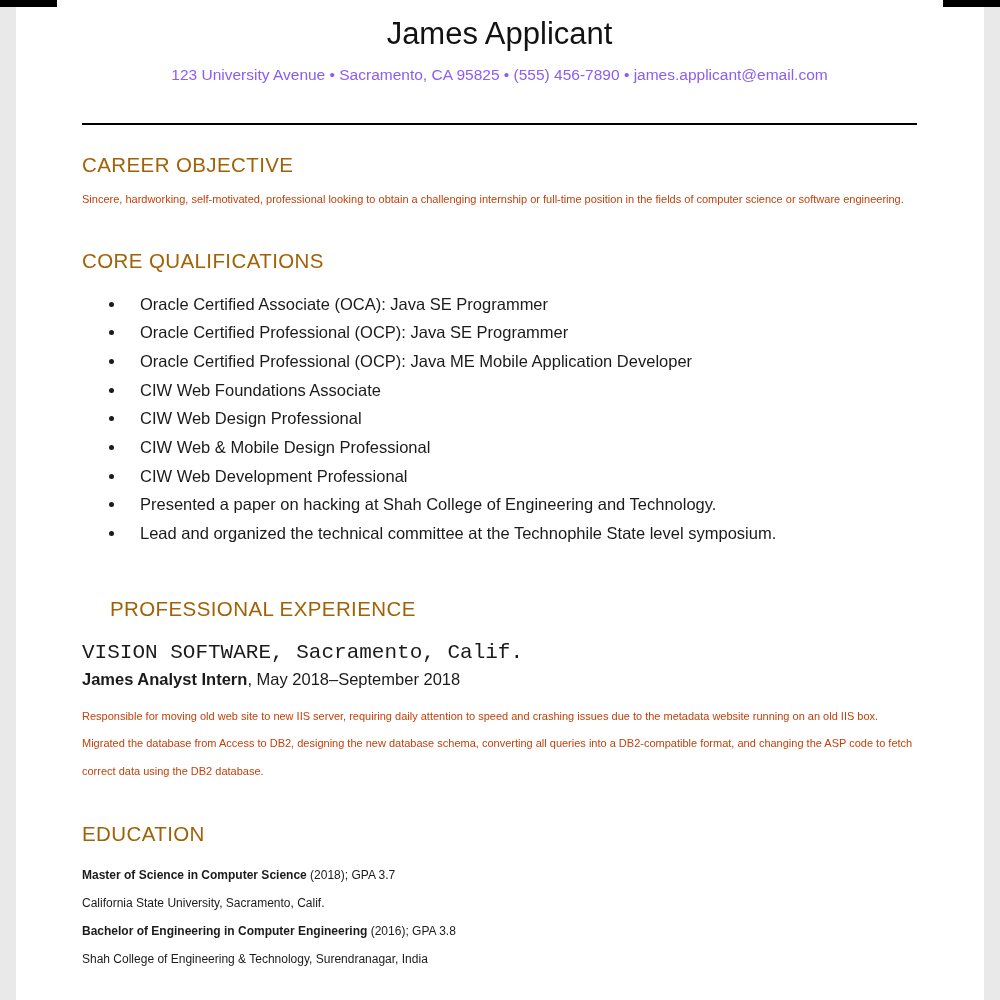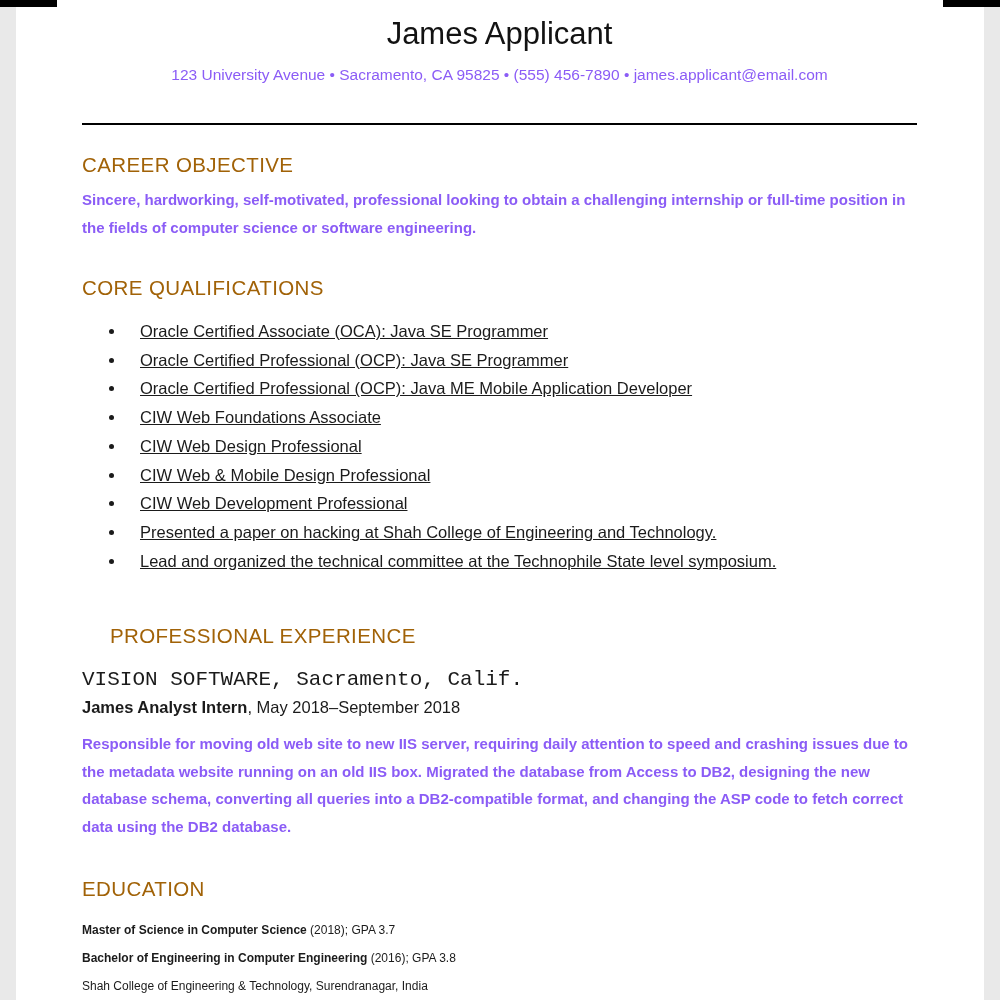--- a/index.html
+++ b/index.html
@@ -51,30 +51,28 @@
     color: #a16207;
     margin: 0;
     line-height: 24px;
   }
   .h-objective { margin-top: 28px; }
   .h-qualifications { margin-top: 35px; }
   .h-experience { margin-top: 49px; margin-left: 28px; }
   .h-education { margin-top: 37px; }
 
   .body-text {
-    font-size: 15px;
+    font-size: 11px;
     line-height: 27.5px;
     margin: 9px 0 0;
-    color: #8b5cf6;
-    font-weight: bold;
+    color: #c2410c;
   }
   ul.qual-list {
     margin: 17px 0 0;
     padding-left: 44px;
-    text-decoration: underline;
   }
   ul.qual-list li {
     font-size: 16.5px;
     line-height: 28.7px;
     padding-left: 14px;
   }
   .exp-company {
     margin-top: 18px;
     font-size: 21px;
     line-height: 27.5px;
@@ -121,16 +119,17 @@
     <li>Lead and organized the technical committee at the Technophile State level symposium.</li>
   </ul>
 
   <h2 class="section-heading h-experience">PROFESSIONAL EXPERIENCE</h2>
   <div class="exp-company">VISION SOFTWARE, Sacramento, Calif.</div>
   <div class="exp-role-line"><span class="role">James Analyst Intern</span><span>, May 2018–September 2018</span></div>
   <p class="body-text">Responsible for moving old web site to new IIS server, requiring daily attention to speed and crashing issues due to the metadata website running on an old IIS box. Migrated the database from Access to DB2, designing the new database schema, converting all queries into a DB2-compatible format, and changing the ASP code to fetch correct data using the DB2 database.</p>
 
   <h2 class="section-heading h-education">EDUCATION</h2>
   <div class="edu-line first"><span class="degree">Master of Science in Computer Science</span><span> (2018); GPA 3.7</span></div>
+  <div class="edu-line">California State University, Sacramento, Calif.</div>
   <div class="edu-line"><span class="degree">Bachelor of Engineering in Computer Engineering</span><span> (2016); GPA 3.8</span></div>
   <div class="edu-line">Shah College of Engineering &amp; Technology, Surendranagar, India</div>
 
 </div>
 
 </body></html>

